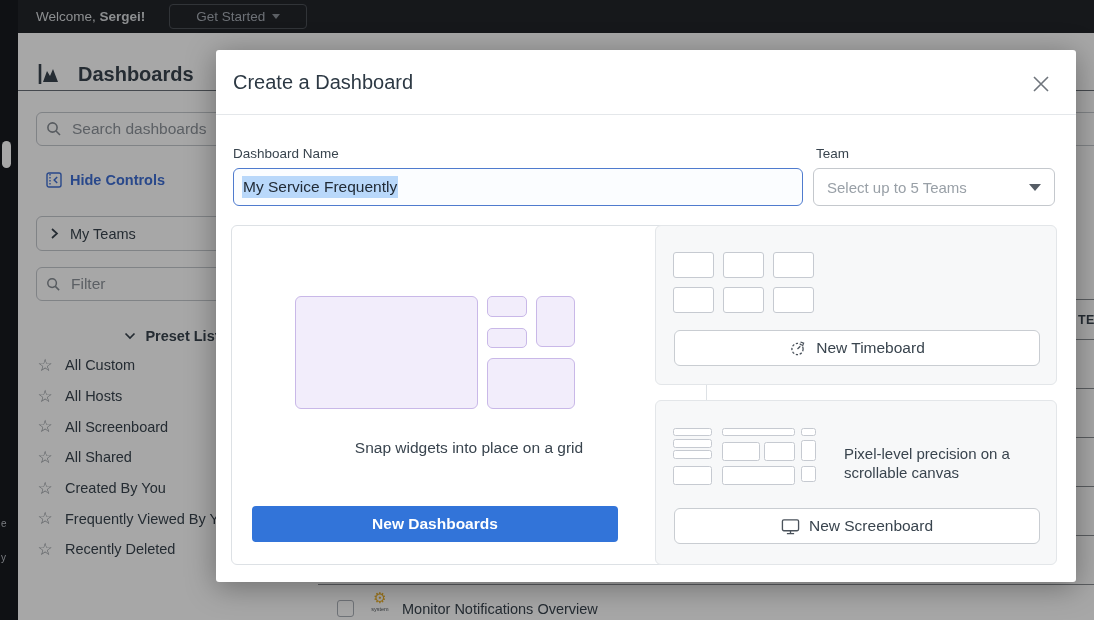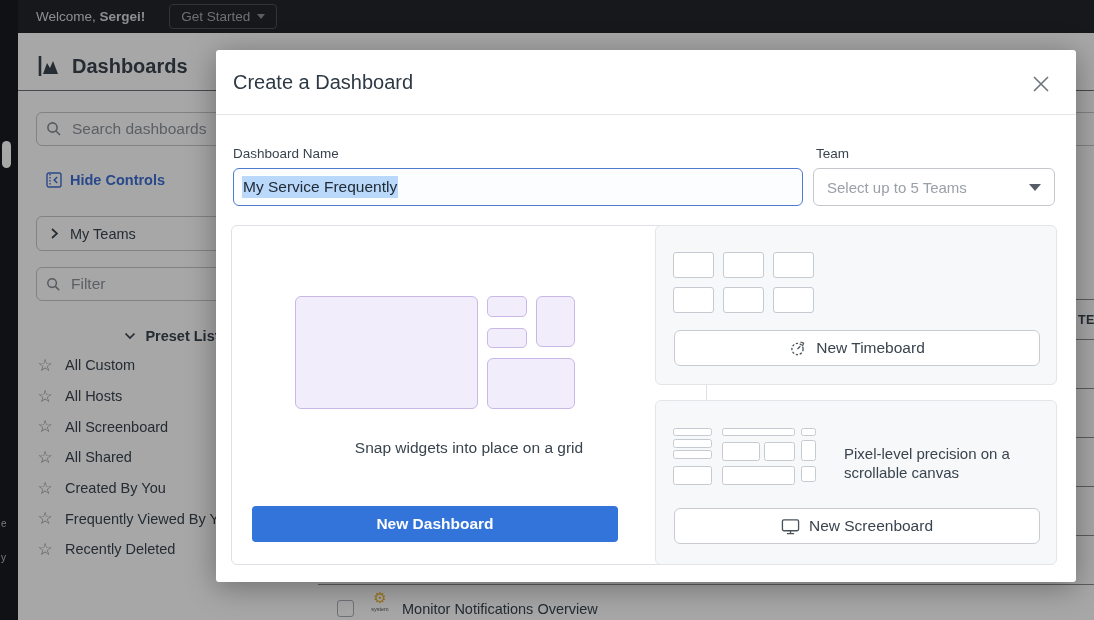--- a/index.html
+++ b/index.html
@@ -12,29 +12,29 @@
 
   
   .strip{position:absolute;left:0;top:0;width:18px;height:620px;background:#181a1f;z-index:1;}
   .strip-pill{position:absolute;left:2px;top:141px;width:9px;height:27px;background:#ffffff;border-radius:5px;}
   .strip-frag{position:absolute;left:1px;color:#b9bec4;font-size:10px;}
 
   .topbar{position:absolute;left:18px;top:0;width:1076px;height:33px;background:#22252a;z-index:1;
           display:flex;align-items:center;}
   .welcome{color:#d6d9dc;font-size:13.5px;margin-left:18px;}
   .welcome b{font-weight:700;}
-  .getstarted{margin-left:24px;height:25px;padding:0 11px;background:transparent;
+  .getstarted{margin-left:24px;height:25px;padding:0 26px;background:transparent;
     border:1px solid #4c5056;border-radius:4px;color:#a6acb4;font-size:13.5px;
     font-family:inherit;display:flex;align-items:center;gap:7px;cursor:pointer;}
   .caret-down{width:0;height:0;border-left:4.5px solid transparent;border-right:4.5px solid transparent;
     border-top:5px solid #8b9199;display:inline-block;}
 
   .content{position:absolute;left:18px;top:33px;width:1076px;height:587px;background:#ffffff;z-index:1;}
 
-  .page-header{position:absolute;left:18px;top:20px;display:flex;align-items:center;gap:10px;}
+  .page-header{position:absolute;left:18px;top:28px;display:flex;align-items:center;gap:16px;}
   .page-title{font-size:20px;font-weight:600;color:#39444e;}
   .page-header-divider{position:absolute;left:0;top:57px;width:1076px;height:1px;background:#6a7078;}
 
   .bg-input{position:absolute;background:#fff;border:1px solid #c4c8cd;border-radius:6px;
     font-size:15.5px;color:#39444e;font-family:inherit;display:flex;align-items:center;box-sizing:border-box;}
   .bg-input input{border:none;outline:none;background:transparent;font-size:15.5px;color:#39444e;
     font-family:inherit;flex:1;min-width:0;}
   .bg-input input::placeholder{color:#8d939a;}
   .search-main{left:18px;top:79px;width:1070px;height:34px;padding:0 9px;gap:8px;}
   .hide-controls{position:absolute;left:28px;top:139px;display:flex;align-items:center;gap:8px;
@@ -257,21 +257,21 @@
 
     <div class="card card-grid">
       <div class="illu-grid">
         <div class="pbox" style="left:0;top:0;width:183px;height:113px;border-radius:6px"></div>
         <div class="pbox" style="left:192px;top:0;width:40px;height:21px;border-radius:5px"></div>
         <div class="pbox" style="left:192px;top:32px;width:40px;height:20px;border-radius:5px"></div>
         <div class="pbox" style="left:241px;top:0;width:39px;height:51px;border-radius:6px"></div>
         <div class="pbox" style="left:192px;top:62px;width:88px;height:51px;border-radius:6px"></div>
       </div>
       <div class="grid-caption">Snap widgets into place on a grid</div>
-      <button class="btn-primary">New Dashboard</button>
+      <button class="btn-primary">New Dashboards</button>
     </div>
 
     <div class="card card-time">
       <div class="mini-grid">
         <div class="wbox"></div>
         <div class="wbox"></div>
         <div class="wbox"></div>
         <div class="wbox"></div>
         <div class="wbox"></div>
         <div class="wbox"></div>

